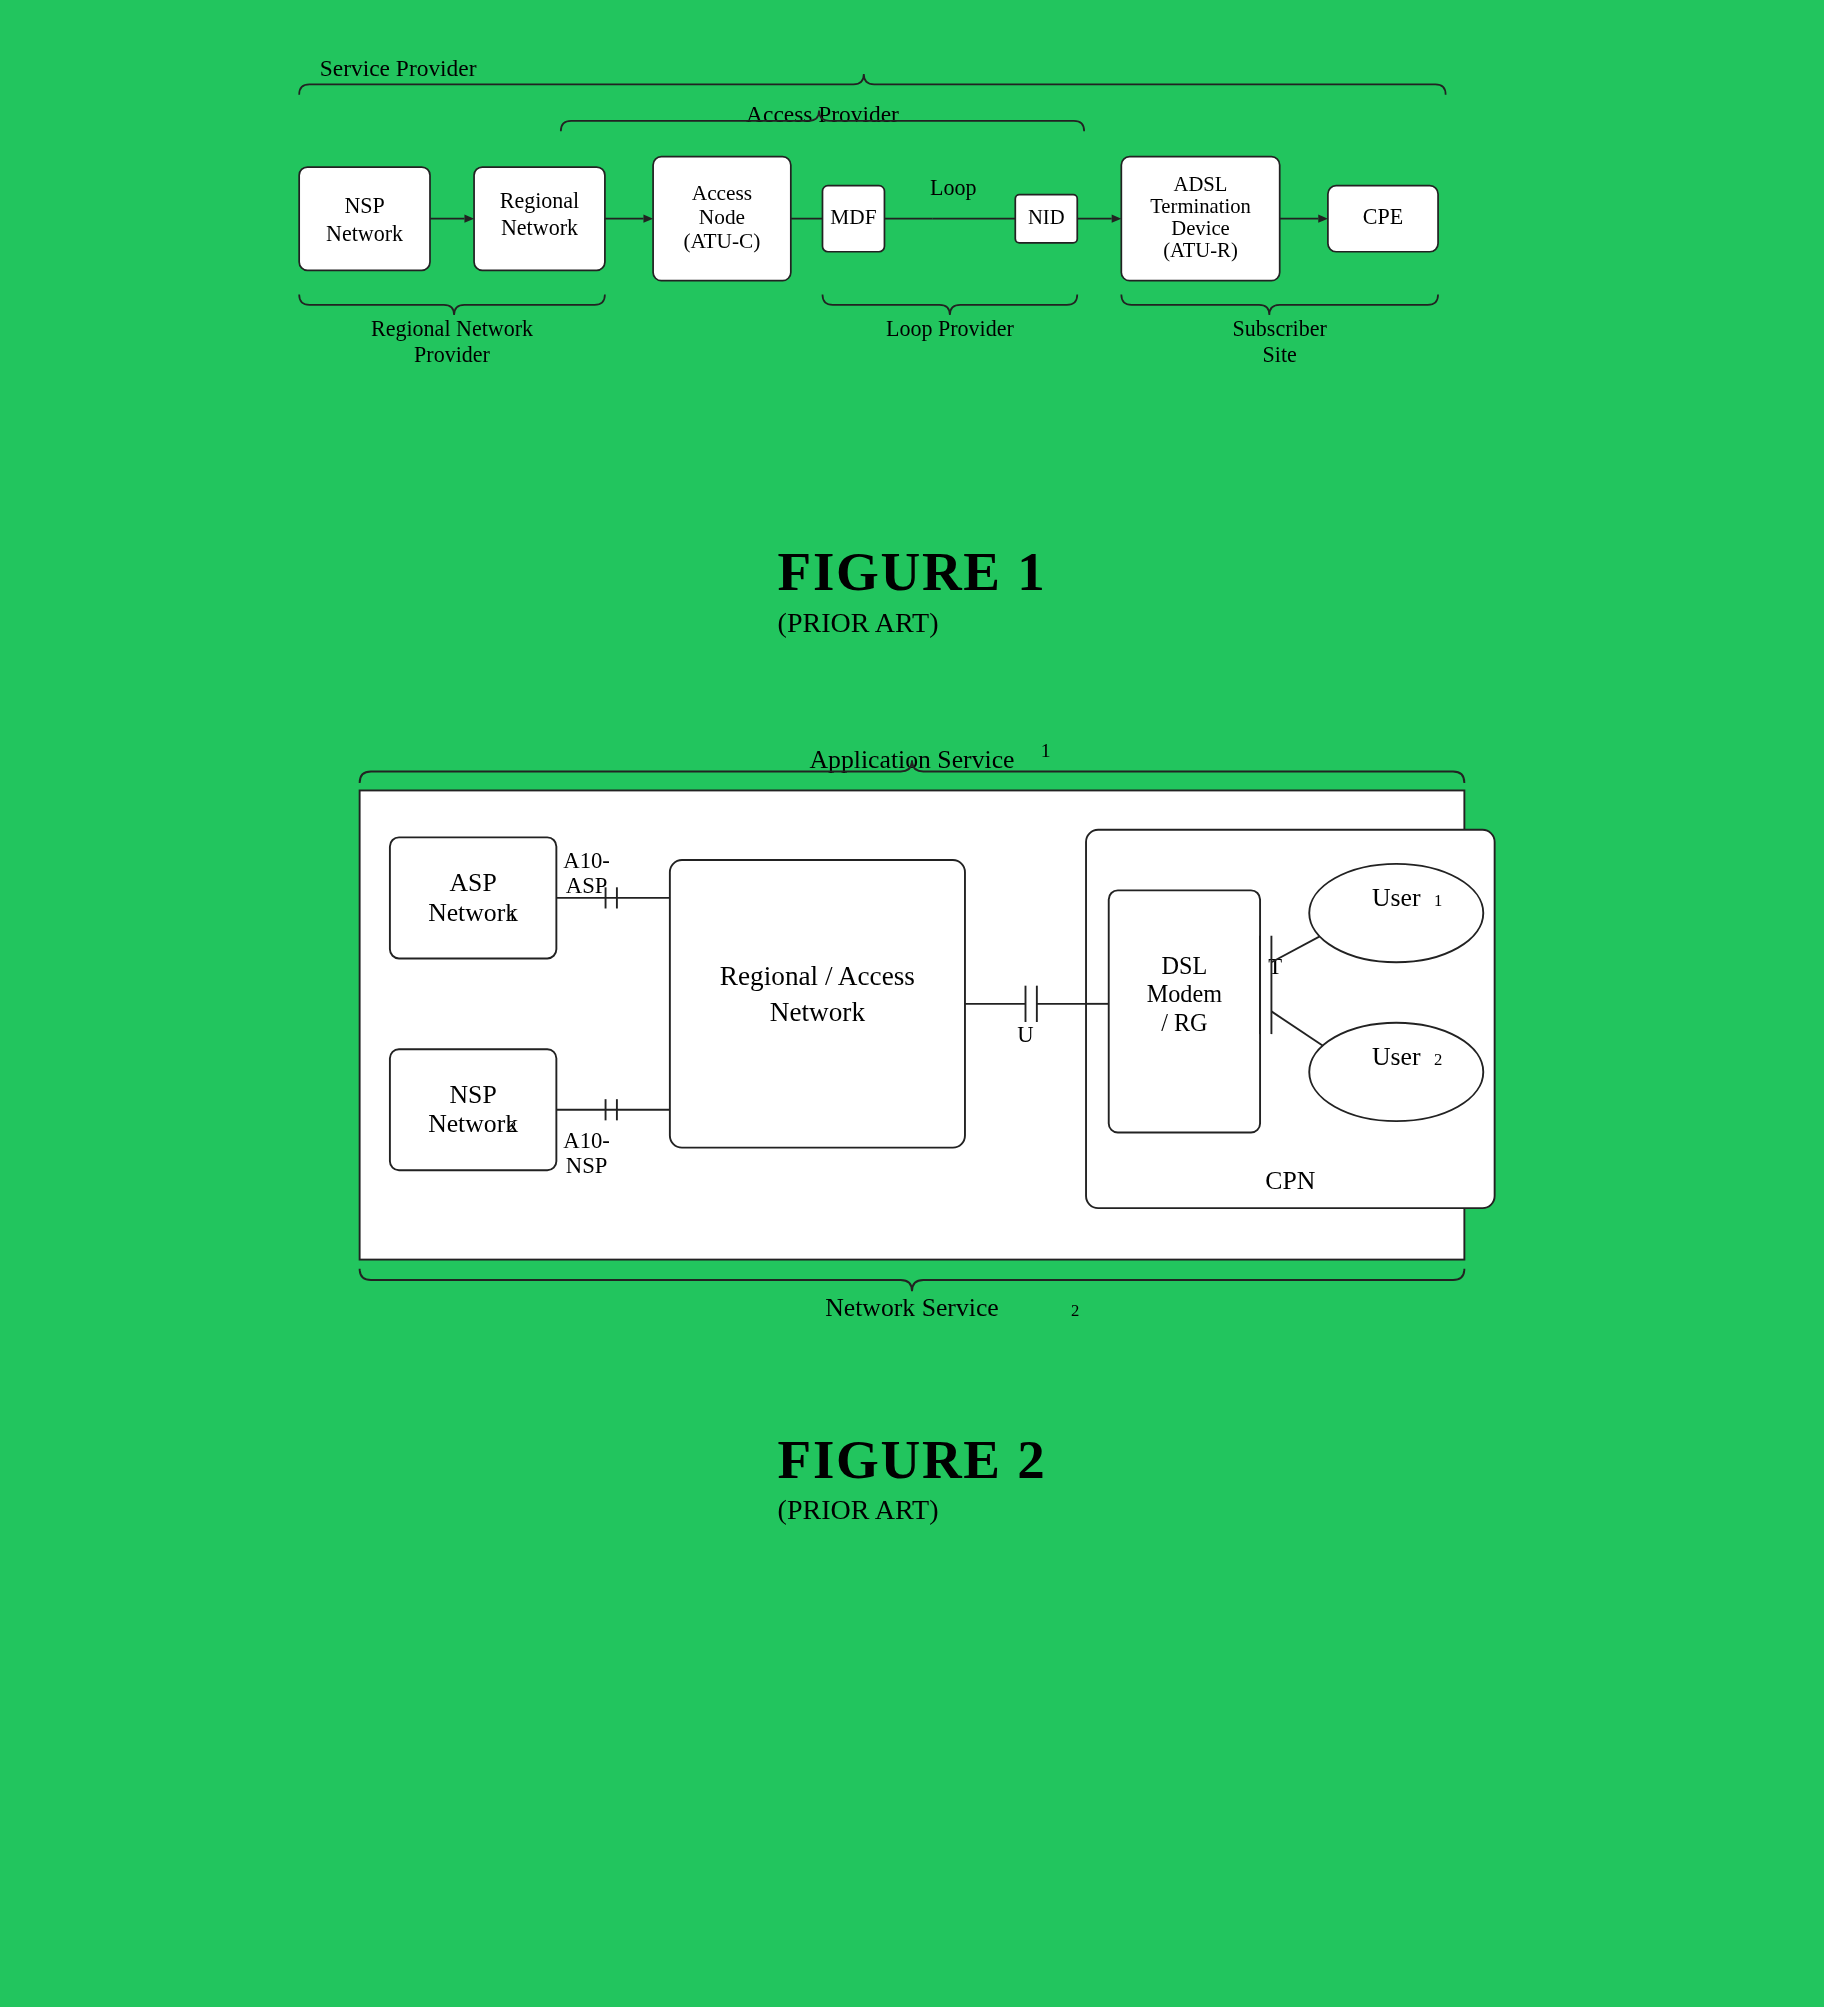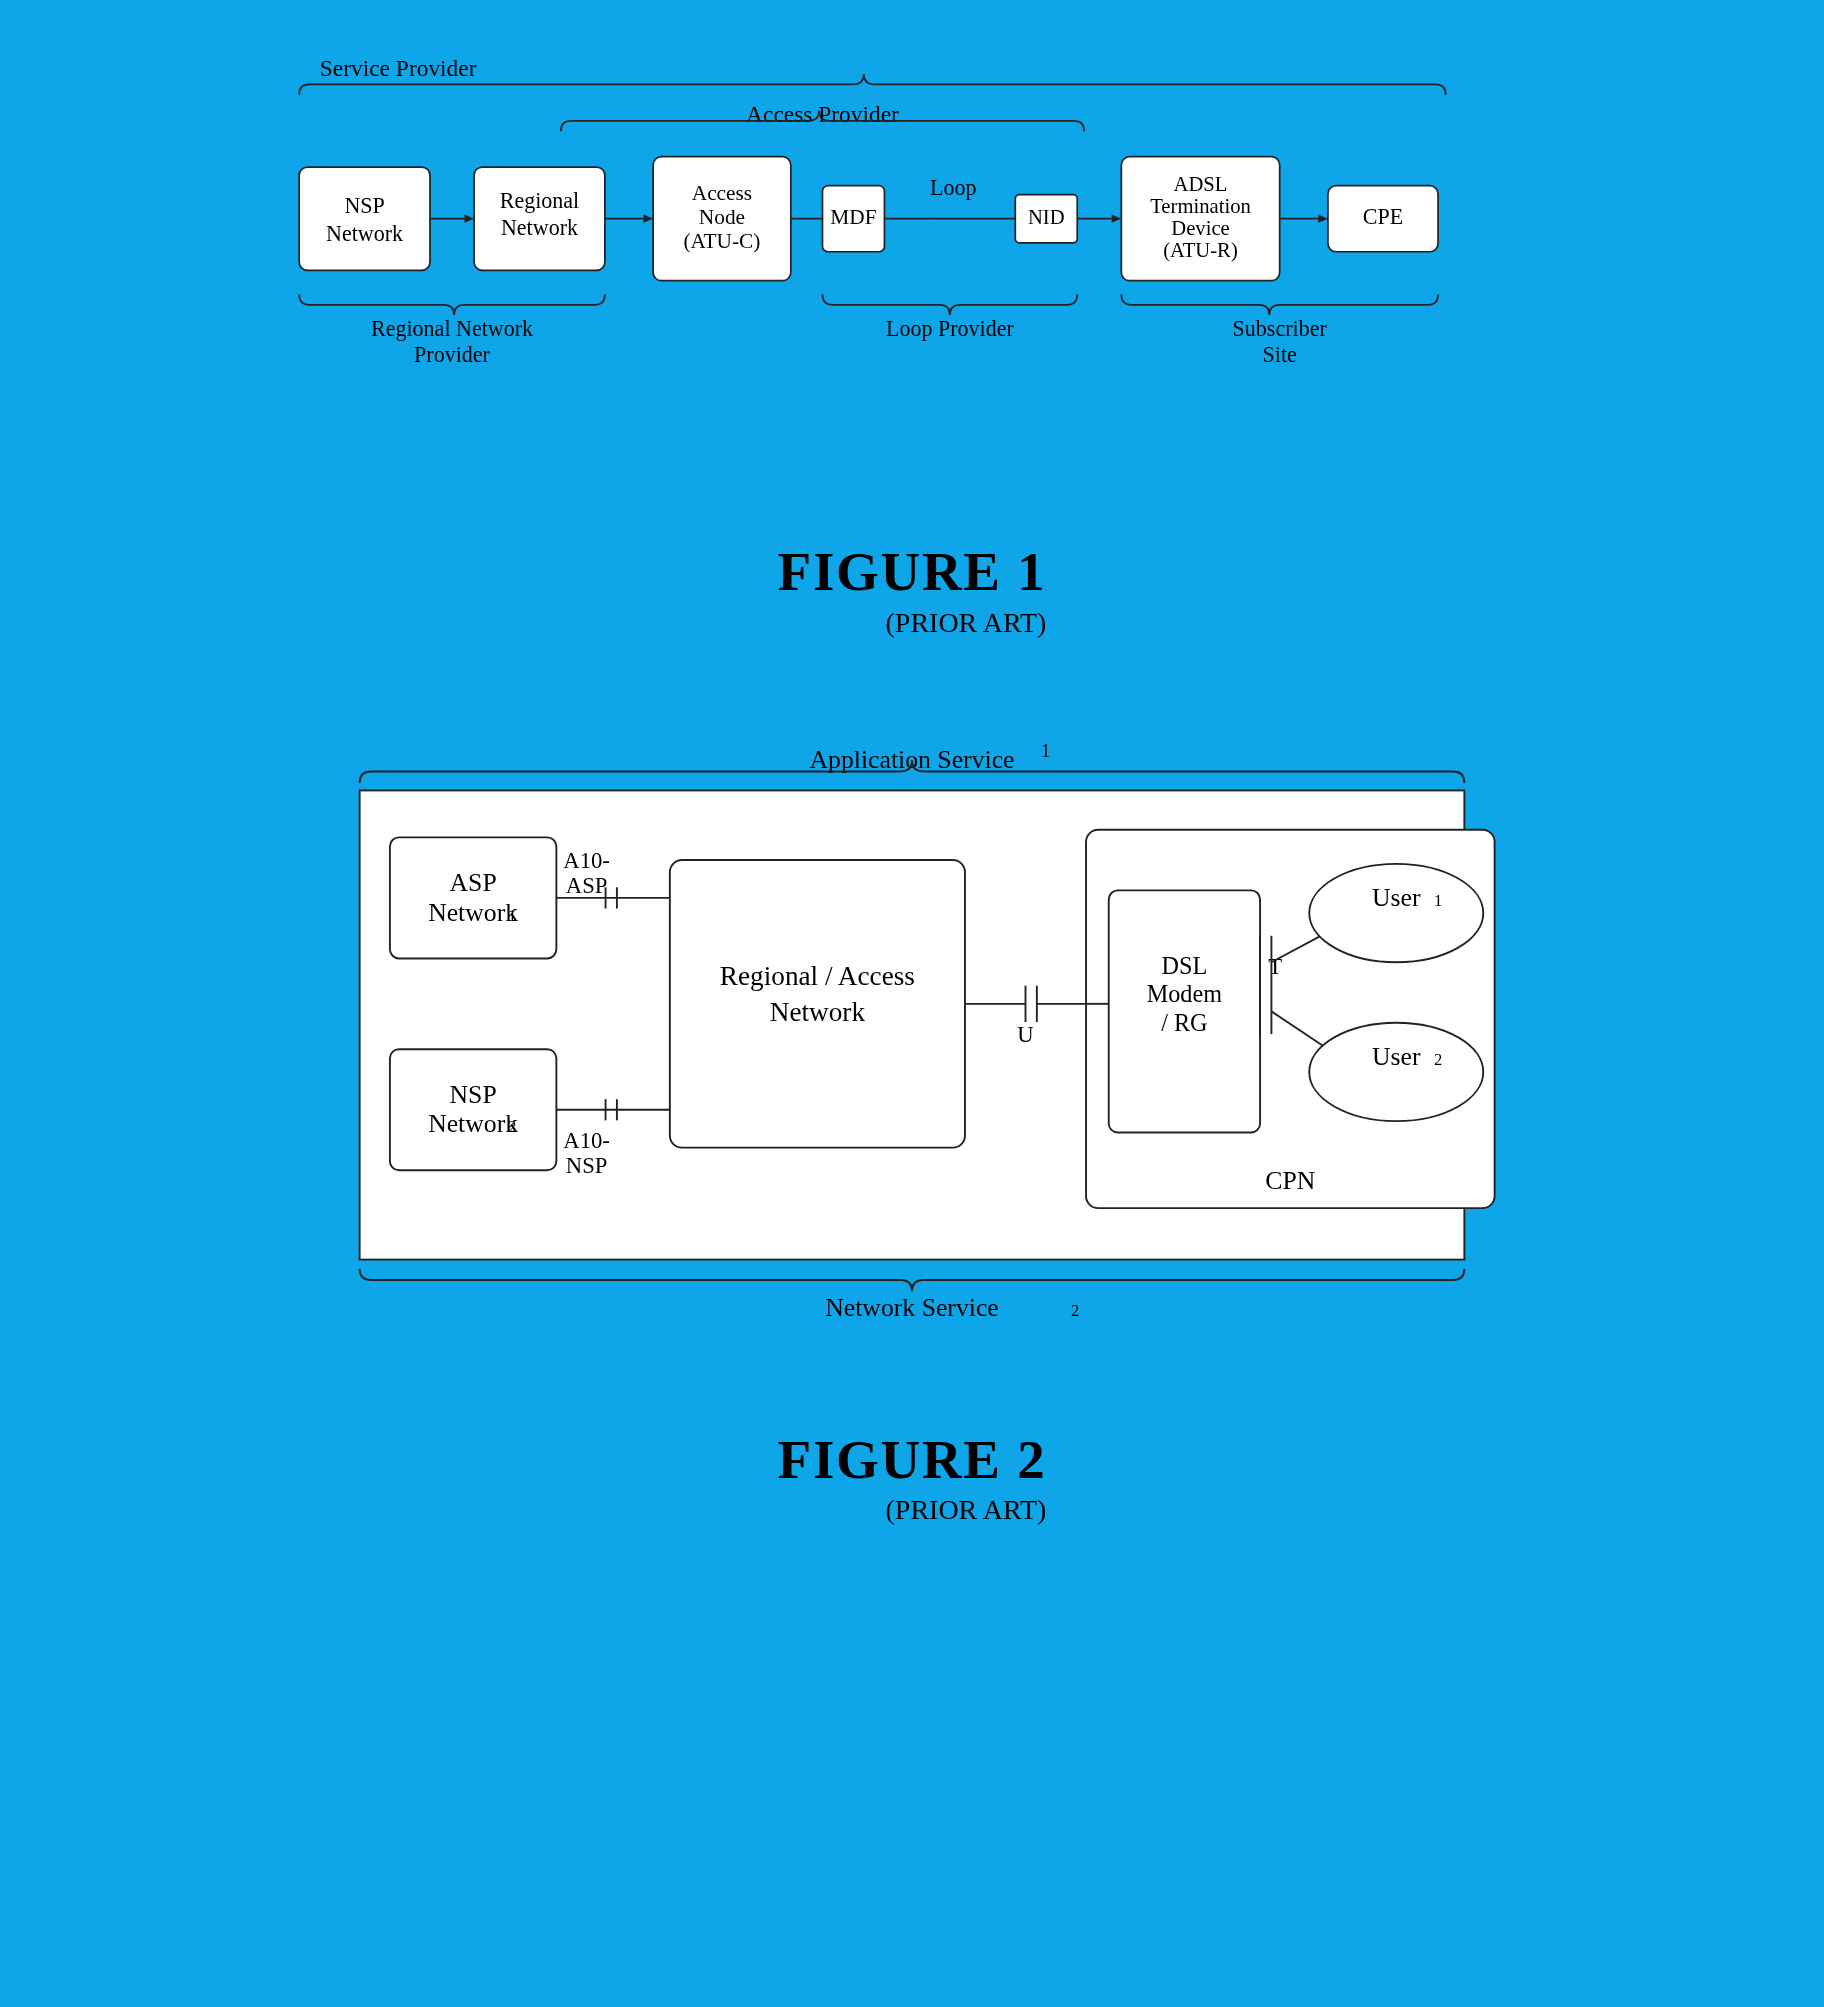--- a/index.html
+++ b/index.html
@@ -8,21 +8,21 @@
       font-family: 'Times New Roman', Times, serif;
       width: 1824px;
       min-height: 2007px;
       position: relative;
       overflow-x: hidden;
     }
 
     .page {
       width: 1824px;
       min-height: 2007px;
-      background: #0ea5e9;
+      background: #22c55e;
       display: flex;
       flex-direction: column;
       align-items: center;
       padding: 50px 66px;
     }
 
     
     .figure1-container {
       width: 100%;
       display: flex;
@@ -39,21 +39,21 @@
 
     .figure-title {
       font-size: 55px;
       font-weight: bold;
       letter-spacing: 1.7px;
       text-align: center;
       margin-top: 8.3px;
     }
     .figure-subtitle {
       font-size: 28px;
-      text-align: right;
+      text-align: left;
       margin-top: 3.3px;
       font-family: Liberation Serif, serif;
     }
 
     
     .figure2-container {
       width: 100%;
       display: flex;
       flex-direction: column;
       align-items: center;

